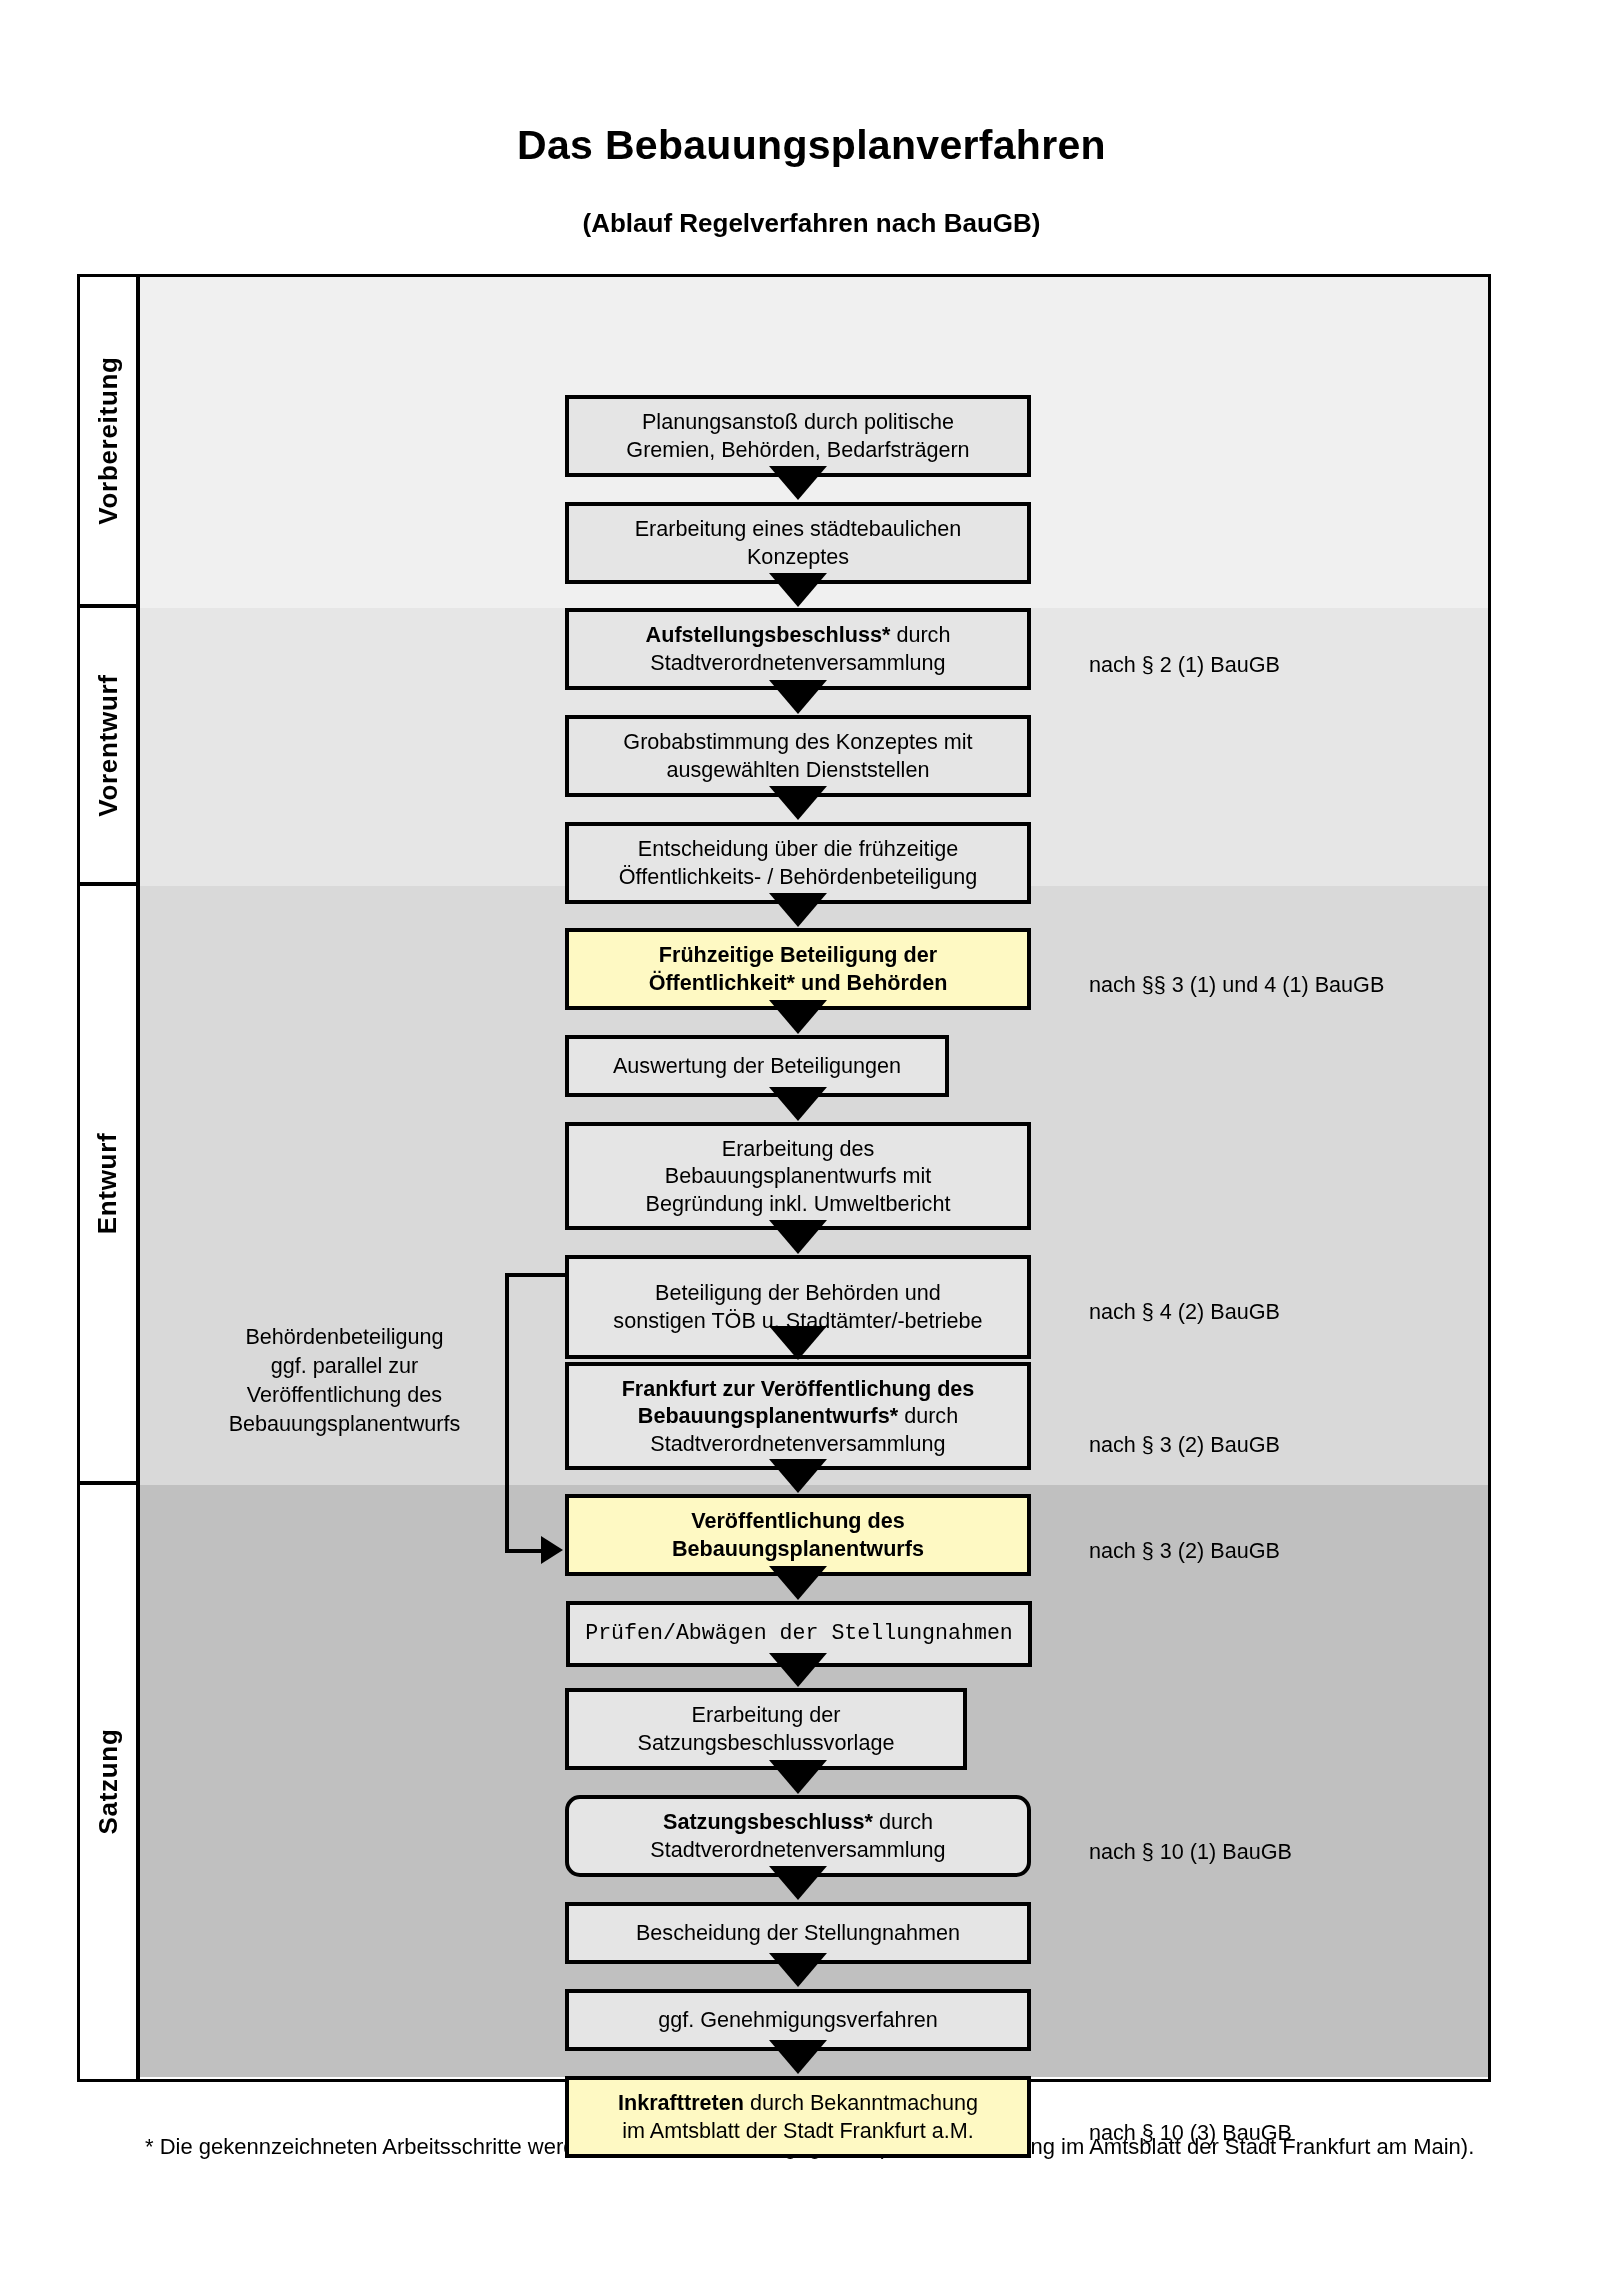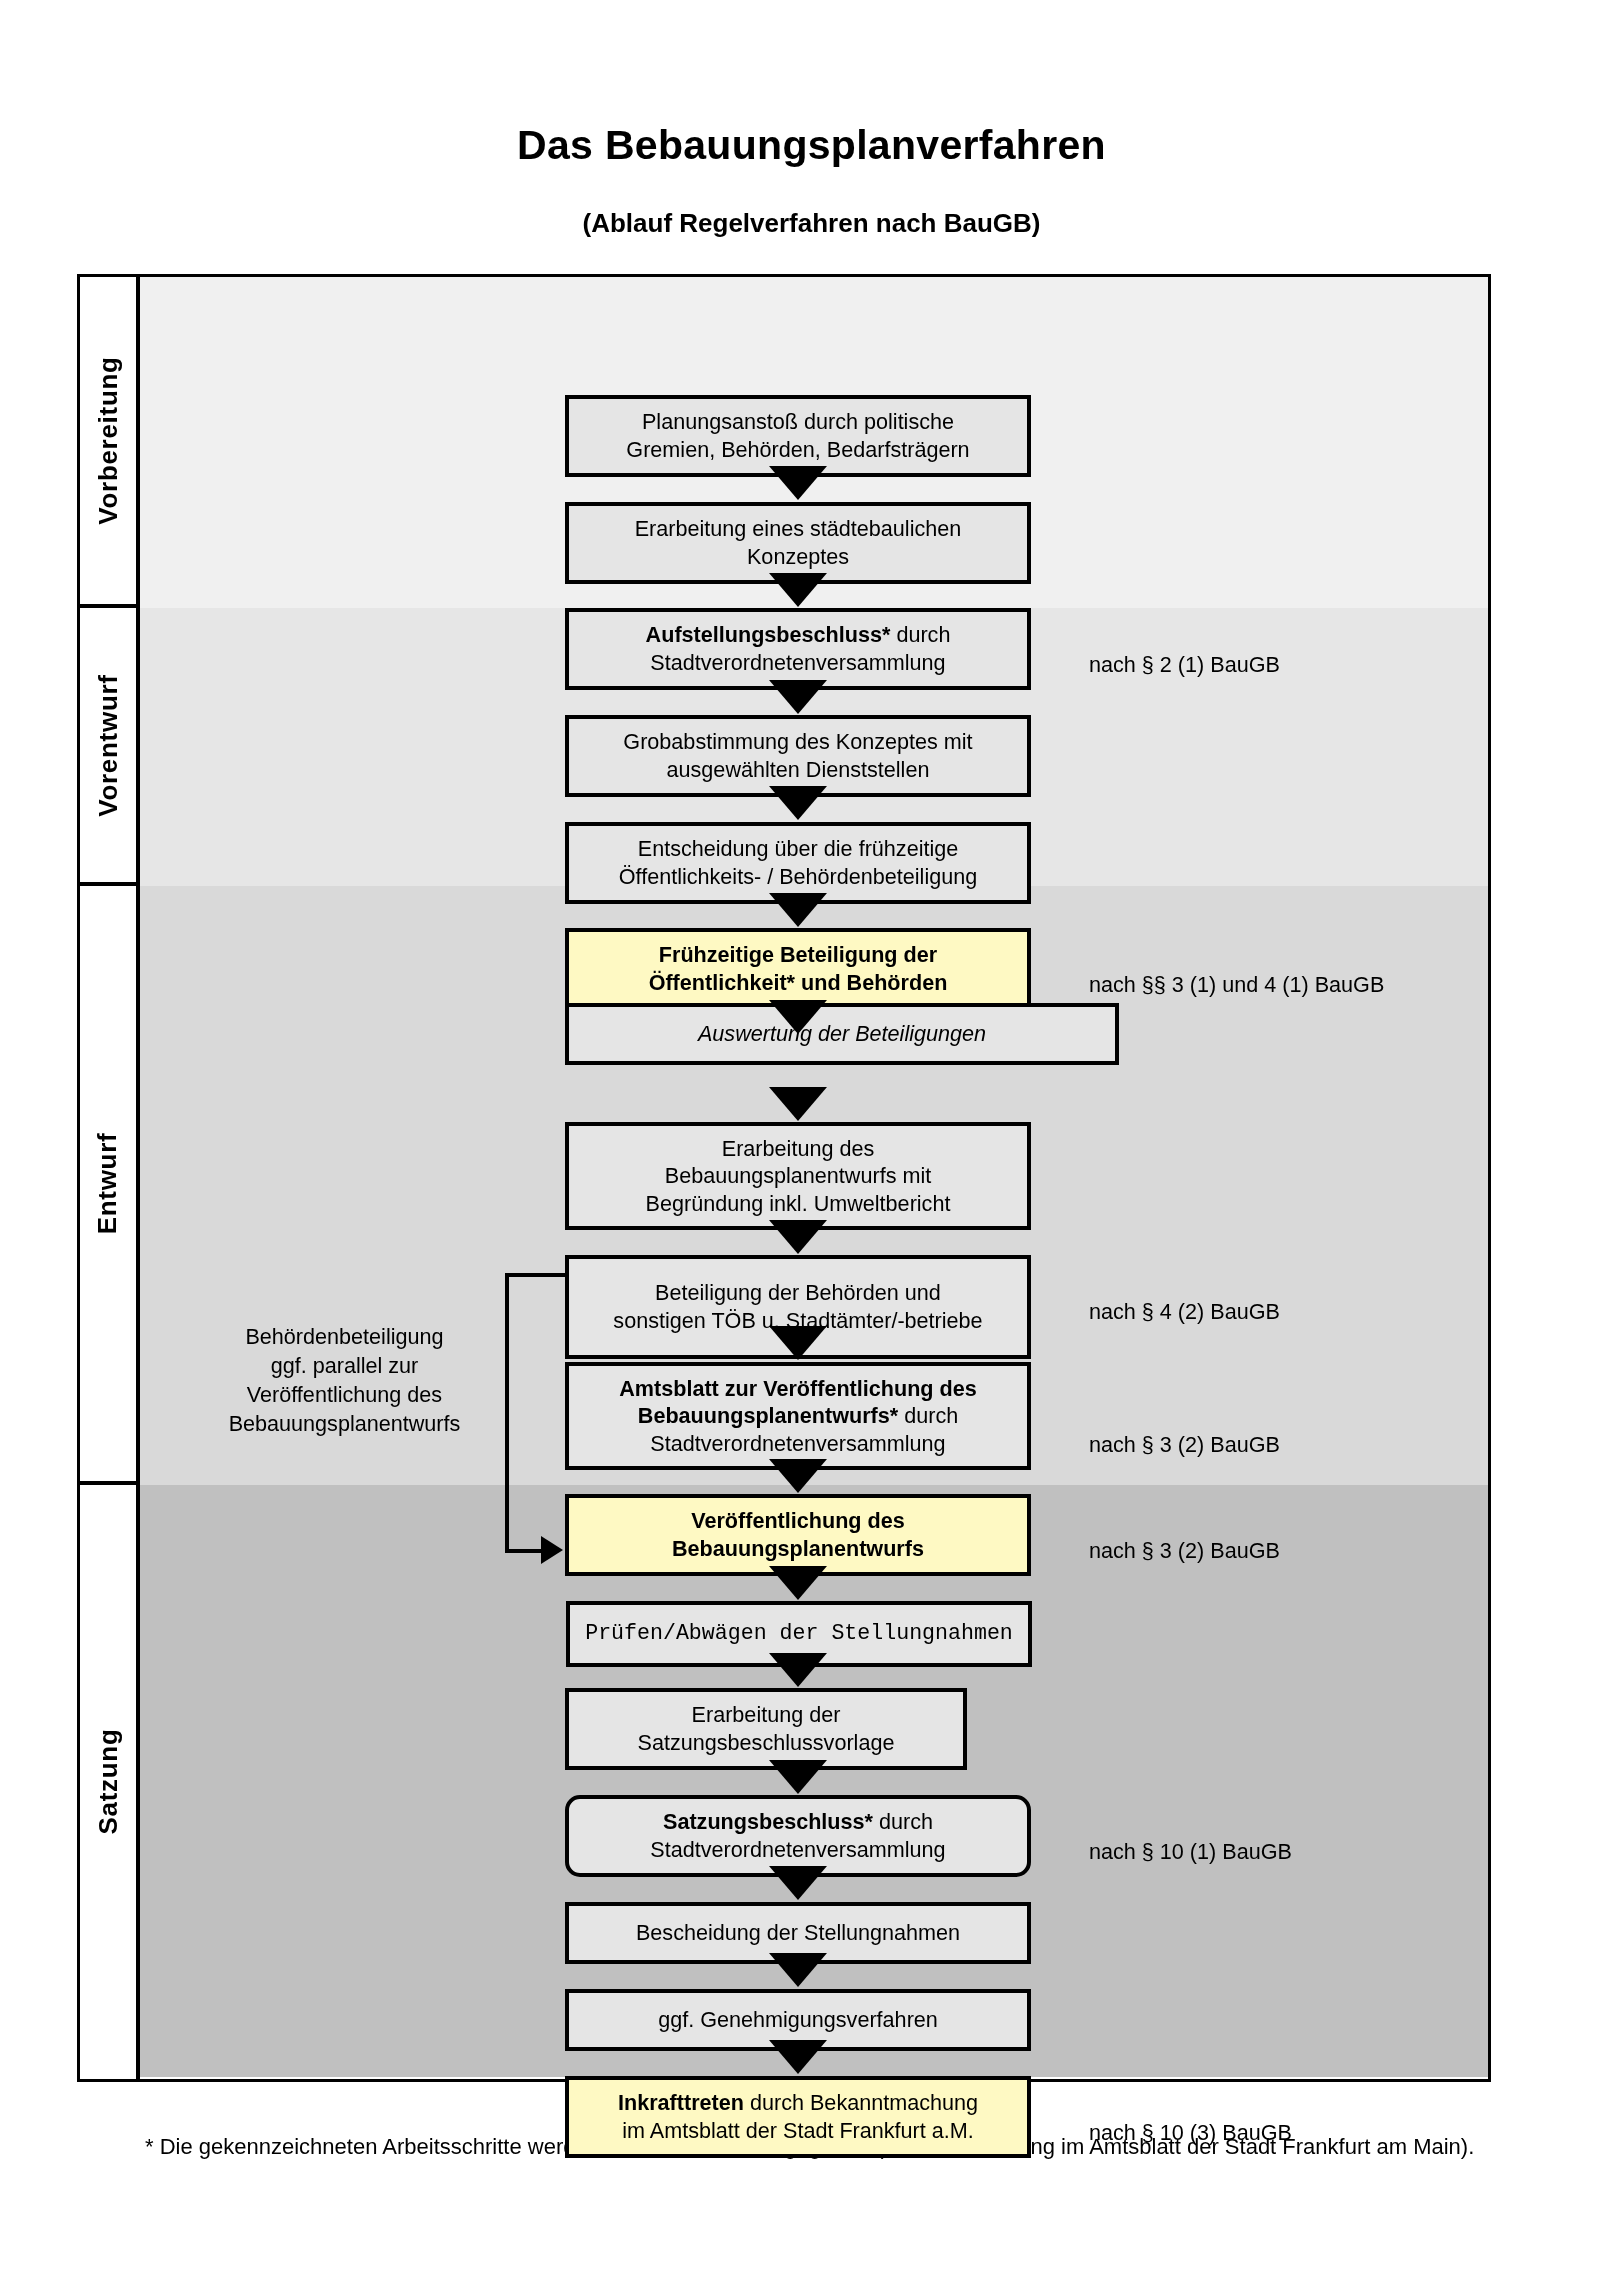--- a/index.html
+++ b/index.html
@@ -136,31 +136,31 @@
         </div>
         <div class="box" style="left: 485px; width: 466px; top: 438px; height: 82px;">
           <div>Grobabstimmung des Konzeptes mit<br>ausgewählten Dienststellen</div>
         </div>
         <div class="box" style="left: 485px; width: 466px; top: 545px; height: 82px;">
           <div>Entscheidung über die frühzeitige<br>Öffentlichkeits- / Behördenbeteiligung</div>
         </div>
         <div class="box blue" style="left: 485px; width: 466px; top: 651px; height: 82px;">
           <div><b>Frühzeitige Beteiligung der</b><br><b>Öffentlichkeit* und Behörden</b></div>
         </div>
-        <div class="box" style="left: 485px; width: 554px; top: 726px; height: 62px; font-style: italic;">
+        <div class="box" style="left: 485px; width: 384px; top: 758px; height: 62px;">
           <div>Auswertung der Beteiligungen</div>
         </div>
         <div class="box" style="left: 485px; width: 466px; top: 845px; height: 108px;">
           <div>Erarbeitung des<br>Bebauungsplanentwurfs mit<br>Begründung inkl. Umweltbericht</div>
         </div>
         <div class="box" style="left: 485px; width: 466px; top: 978px; height: 104px;">
           <div>Beteiligung der Behörden und<br>sonstigen TÖB u. Stadtämter/-betriebe</div>
         </div>
         <div class="box" style="left: 485px; width: 466px; top: 1085px; height: 108px;">
-          <div><b>Amtsblatt zur Veröffentlichung des</b><br><b>Bebauungsplanentwurfs*</b> durch<br>Stadtverordnetenversammlung</div>
+          <div><b>Frankfurt zur Veröffentlichung des</b><br><b>Bebauungsplanentwurfs*</b> durch<br>Stadtverordnetenversammlung</div>
         </div>
         <div class="box blue" style="left: 485px; width: 466px; top: 1217px; height: 82px;">
           <div><b>Veröffentlichung des</b><br><b>Bebauungsplanentwurfs</b></div>
         </div>
         <div class="box" style="left: 486px; width: 466px; top: 1324px; height: 66px; font-family: Liberation Mono, monospace;">
           <div>Prüfen/Abwägen der Stellungnahmen</div>
         </div>
         <div class="box" style="left: 485px; width: 402px; top: 1411px; height: 82px;">
           <div>Erarbeitung der<br>Satzungsbeschlussvorlage</div>
         </div>

